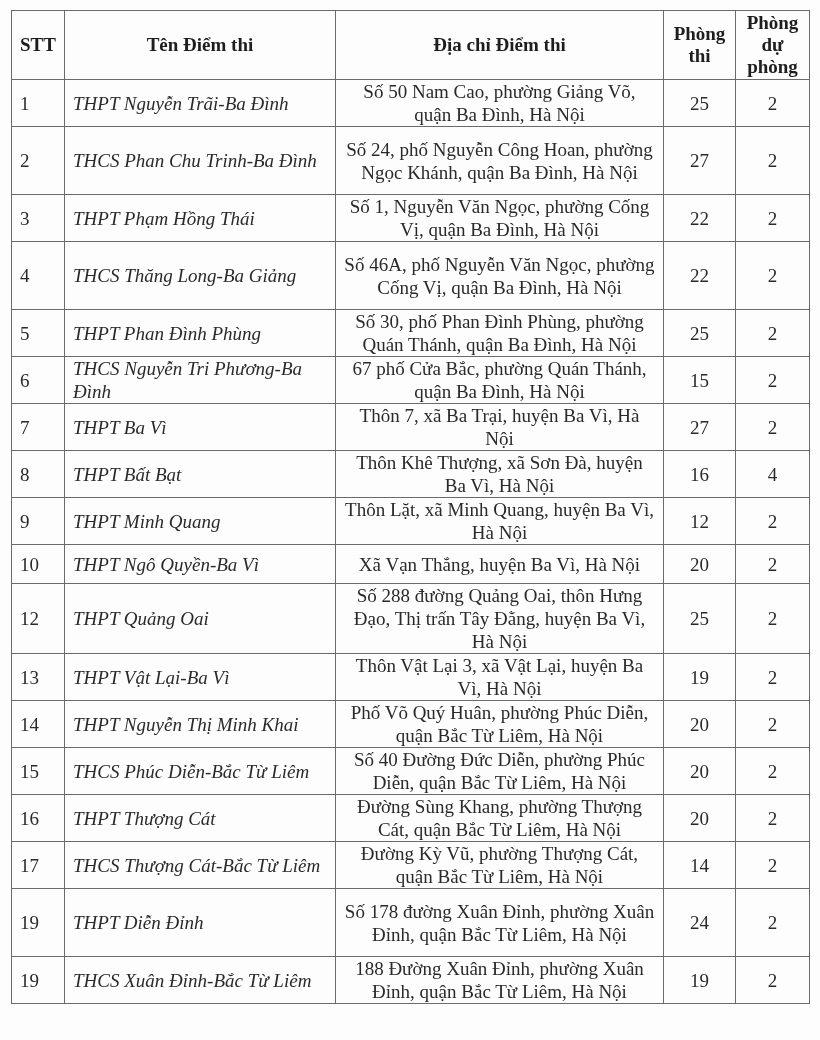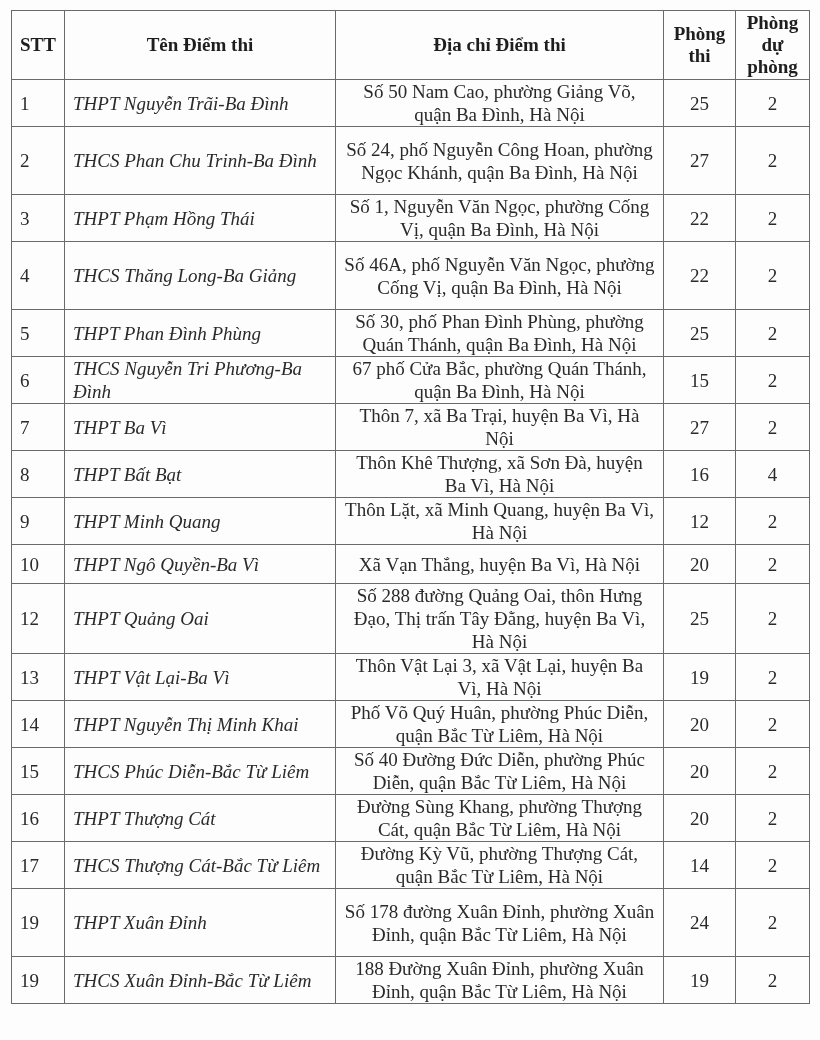--- a/index.html
+++ b/index.html
@@ -174,21 +174,21 @@
       </tr>
       <tr class="h2">
         <td class="stt">17</td>
         <td class="name">THCS Thượng Cát-Bắc Từ Liêm</td>
         <td class="addr">Đường Kỳ Vũ, phường Thượng Cát, quận Bắc Từ Liêm, Hà Nội</td>
         <td class="num">14</td>
         <td class="num">2</td>
       </tr>
       <tr class="h3">
         <td class="stt">19</td>
-        <td class="name">THPT Xuân Đỉnh</td>
+        <td class="name">THPT Diễn Đỉnh</td>
         <td class="addr">Số 178 đường Xuân Đỉnh, phường Xuân Đỉnh, quận Bắc Từ Liêm, Hà Nội</td>
         <td class="num">24</td>
         <td class="num">2</td>
       </tr>
       <tr class="h1">
         <td class="stt">19</td>
         <td class="name">THCS Xuân Đỉnh-Bắc Từ Liêm</td>
         <td class="addr">188 Đường Xuân Đỉnh, phường Xuân Đỉnh, quận Bắc Từ Liêm, Hà Nội</td>
         <td class="num">19</td>
         <td class="num">2</td>

